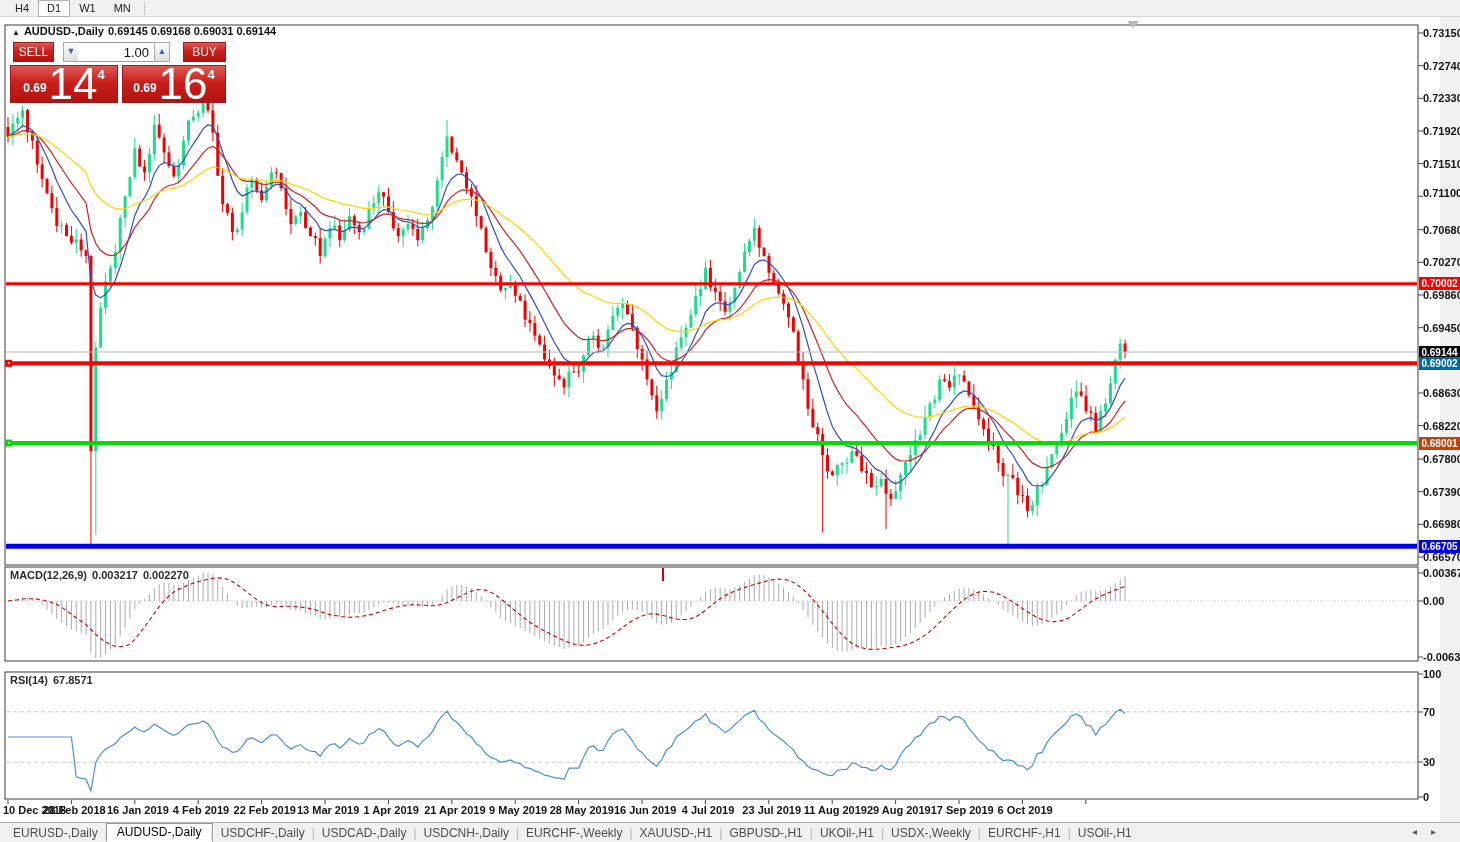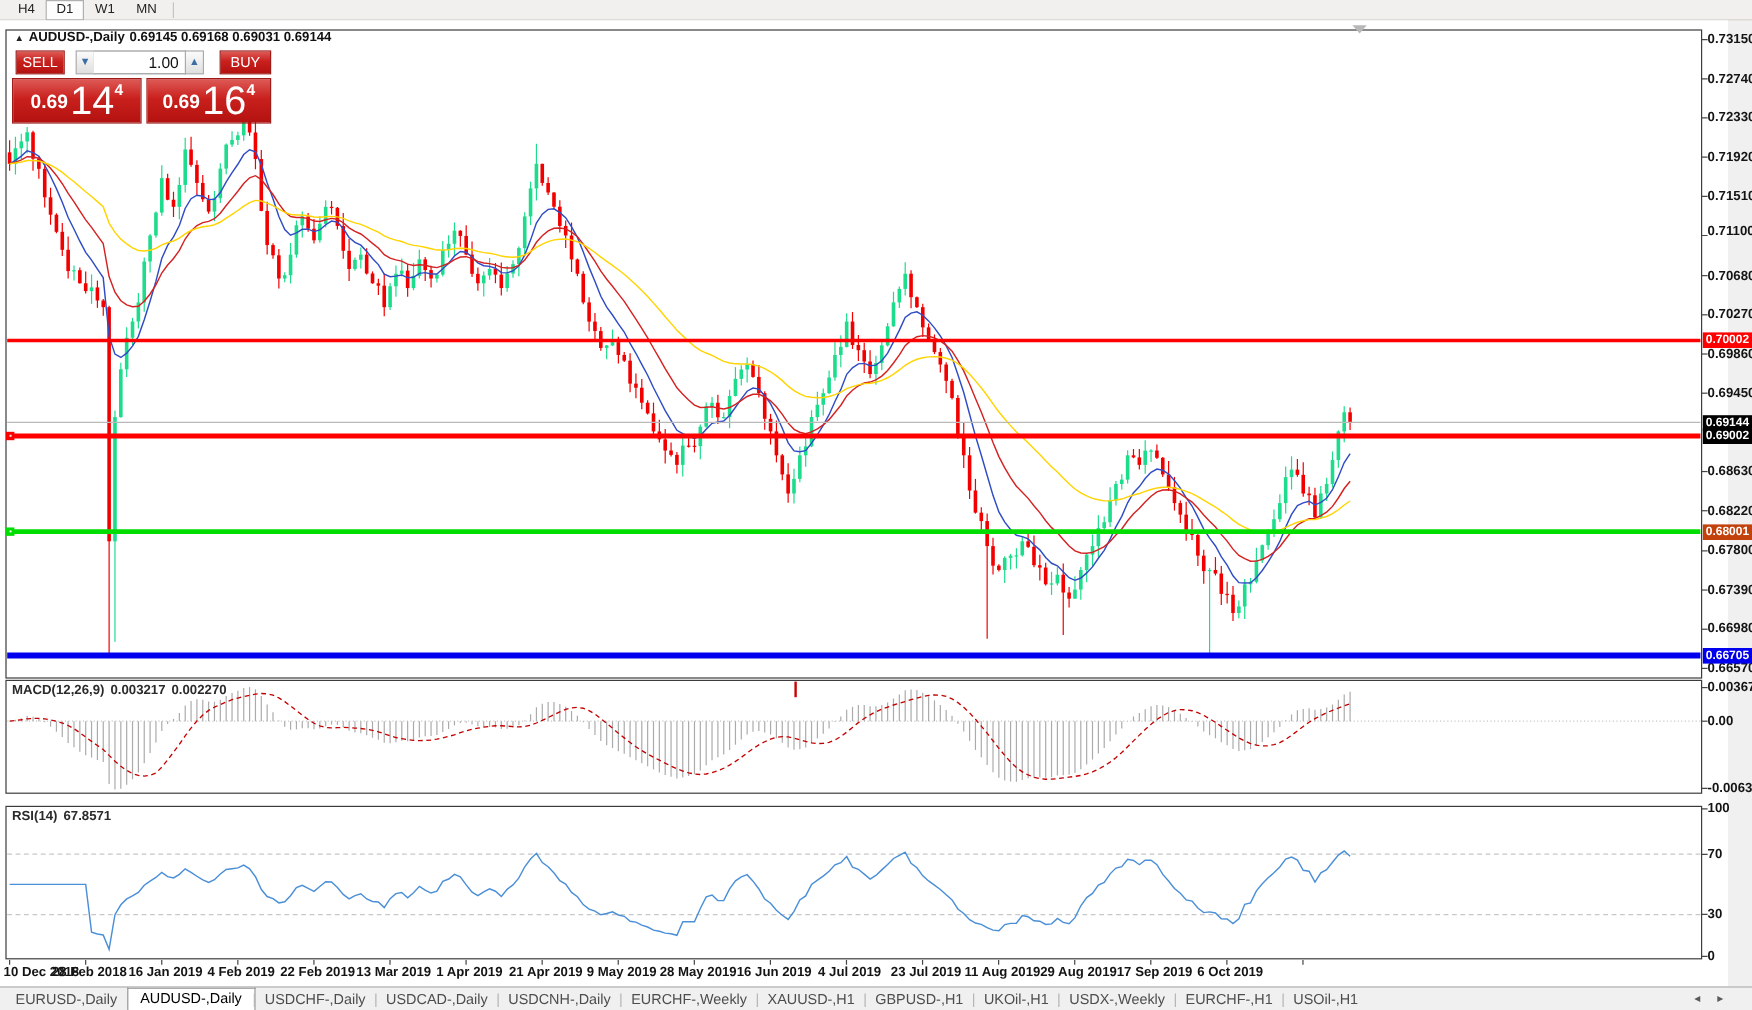--- a/index.html
+++ b/index.html
@@ -18,22 +18,22 @@
   .redbtn{background:linear-gradient(180deg,#dd5a56 0%,#c9201d 45%,#b31210 100%);border:1px solid #9d1b18;color:#fff;text-align:center;box-sizing:border-box}
   #sell-btn{left:13px;top:25px;width:41px;height:20px;line-height:18px;font-size:12px}
   #buy-btn{left:183px;top:25px;width:43px;height:20px;line-height:18px;font-size:12px}
   .spin{background:linear-gradient(180deg,#fbfbfb,#dfdfdf);border:1px solid #ababab;width:16px;height:20px;box-sizing:border-box;text-align:center;line-height:17px;color:#3b6ea5;font-size:9px}
   #spin-down{left:63px;top:25px}
   #spin-up{left:154px;top:25px}
   #vol-input{left:78px;top:25px;width:77px;height:20px;border:1px solid #9a9a9a;border-left:none;border-right:none;box-sizing:border-box;text-align:right;font-size:13px;padding-right:6px;font-family:"Liberation Sans",sans-serif;color:#111}
   .price-box{top:48px;height:38px;color:#fff;box-sizing:border-box;display:flex;align-items:flex-end;justify-content:center;padding-bottom:3px}
   #sell-price{left:10px;width:108px}
   #buy-price{left:122px;width:104px}
-  .price-box .pfx{font-size:16px;font-weight:700;margin:0 2px 4px 0}
-  .price-box .big{font-size:33px;font-weight:400;line-height:30px}
+  .price-box .pfx{font-size:12px;font-weight:700;margin:0 2px 4px 0}
+  .price-box .big{font-size:44px;font-weight:400;line-height:30px}
   .price-box .sup{font-size:13px;font-weight:700;align-self:flex-start;margin-top:1px}
   .ind-label{font-size:11px;font-weight:700;color:#2b2b2b;white-space:nowrap}
   .ind-label span{margin-right:5px}
   .ax-label{position:absolute;left:1423px;width:36px;font-size:11px;font-weight:700;color:#141414;white-space:nowrap}
   .badge{position:absolute;left:1419px;width:41px;height:13px;font-size:10px;font-weight:700;color:#fff;text-align:center;line-height:13px}
   .date-label{position:absolute;font-size:11px;font-weight:700;color:#141414;white-space:nowrap}
   #tabbar{position:absolute;bottom:0;left:0;width:1460px;height:20px;background:#f0f0f0;border-top:1px solid #b2b2b2;display:flex;align-items:center;font-size:12px;color:#4d4d4d;box-sizing:border-box;padding-left:4px}
   .tab{padding:1px 9px;white-space:nowrap;cursor:default}
   .tab.active{background:#fff;border:1px solid #979797;border-bottom:1px solid #fff;color:#000;padding:1px 10px 2px}
   .tab-sep{color:#b5b5b5;margin:0 -2px}
@@ -875,21 +875,21 @@
       <div class="ax-label" style="top: 534.011px;">0.66570</div>
       <div class="ax-label" style="top: 550px;">0.003674</div>
       <div class="ax-label" style="top: 578px;">0.00</div>
       <div class="ax-label" style="top: 634px;">-0.006378</div>
       <div class="ax-label" style="top: 651px;">100</div>
       <div class="ax-label" style="top: 689px;">70</div>
       <div class="ax-label" style="top: 739px;">30</div>
       <div class="ax-label" style="top: 774px;">0</div>
       <div class="badge" style="top: 328.525px; background: rgb(0, 0, 0);">0.69144</div>
       <div class="badge" style="top: 260.197px; background: rgb(255, 0, 0);">0.70002</div>
-      <div class="badge" style="top: 339.834px; background: #000000;">0.69002</div>
+      <div class="badge" style="top: 339.834px; background: #0369a1;">0.69002</div>
       <div class="badge" style="top: 419.55px; background: #c2410c;">0.68001</div>
       <div class="badge" style="top: 522.76px; background: rgb(0, 0, 238);">0.66705</div>
     </div>
   <div id="date-layer">
       <div class="date-label" style="top: 787px; left: 3px;">10 Dec 2018</div>
       <div class="date-label" style="top: 787px; left: 71.4px; transform: translateX(-45%);">28 Feb 2018</div>
       <div class="date-label" style="top: 787px; left: 134.8px; transform: translateX(-45%);">16 Jan 2019</div>
       <div class="date-label" style="top: 787px; left: 198.2px; transform: translateX(-45%);">4 Feb 2019</div>
       <div class="date-label" style="top: 787px; left: 261.6px; transform: translateX(-45%);">22 Feb 2019</div>
       <div class="date-label" style="top: 787px; left: 325px; transform: translateX(-45%);">13 Mar 2019</div>

